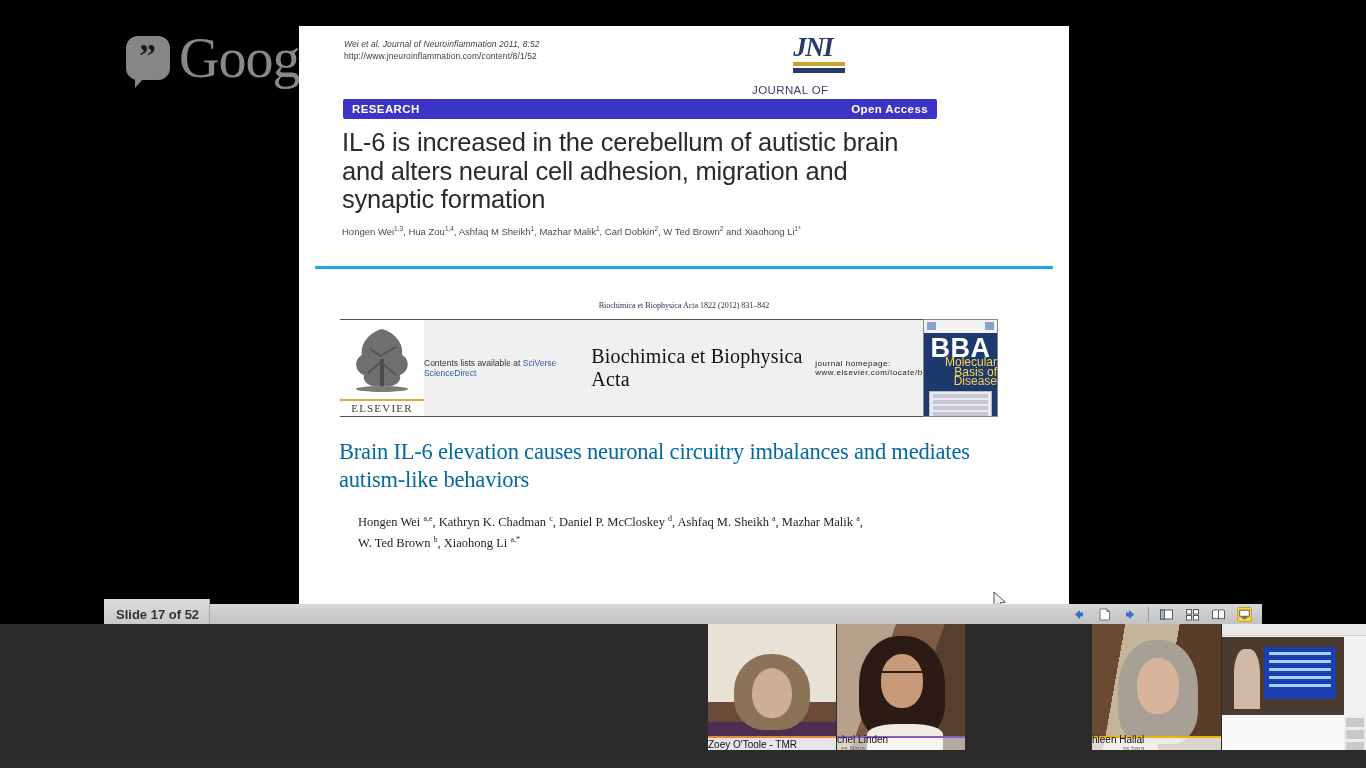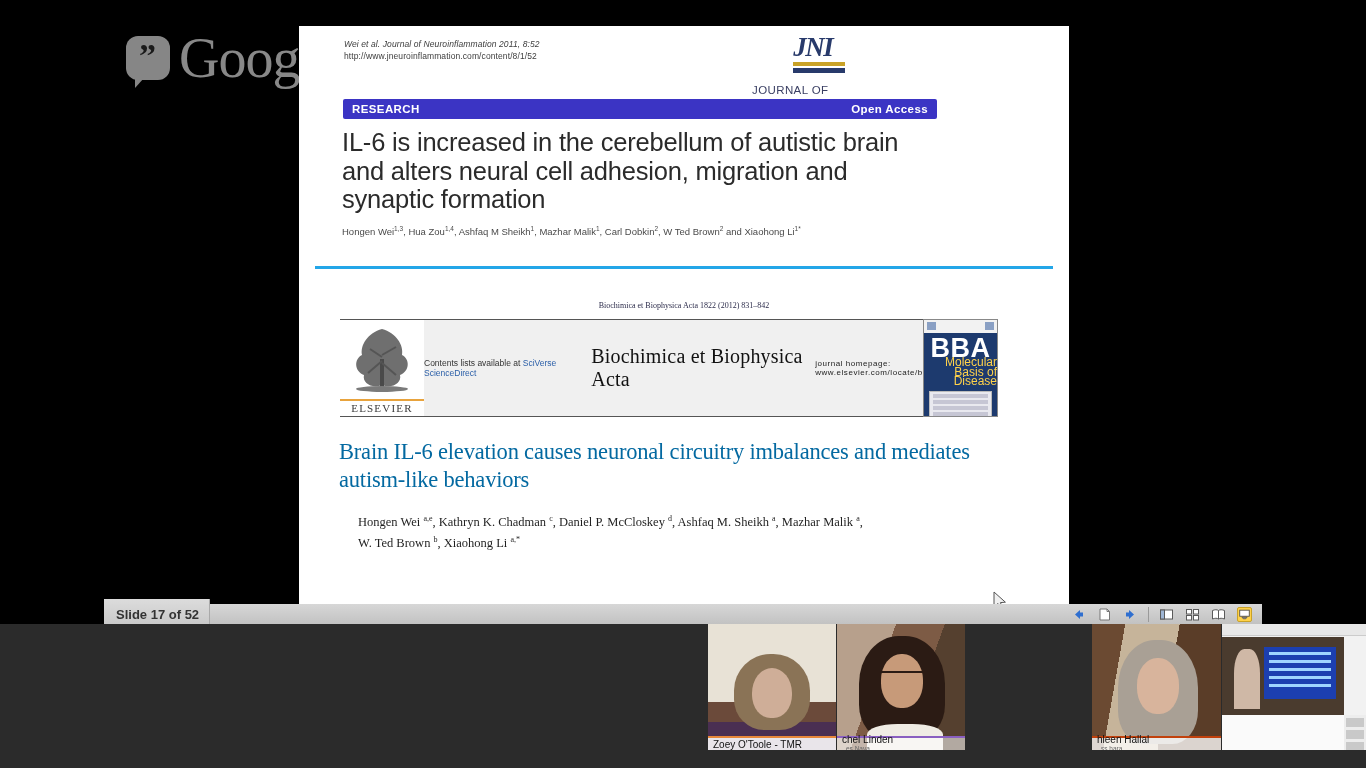--- a/index.html
+++ b/index.html
@@ -175,25 +175,25 @@
   .tb-sep { width:1px; height:15px; background:#9a9a9a; }
   .tb-btn { width:15px; height:15px; display:flex; align-items:center; justify-content:center; }
   .tb-btn.active { background:#ffd24a; border:1px solid #c9a227; border-radius:2px; }
 
   
   .filmstrip { position:absolute; left:0; top:624px; width:1366px; height:144px; background:#2b2b2b; }
   .tile { position:absolute; top:0; height:126px; overflow:hidden; }
   .tile .namebar {
     position:absolute; left:0; bottom:0; height:14px; width:100%;
     background:rgba(255,255,255,.88); color:#111; font-size:10px;
-    display:flex; align-items:center; padding-left:5px; white-space:nowrap;
+    display:flex; align-items:center; white-space:nowrap;
   }
   .tile .namebar.accent-orange { border-top:2px solid #e8873a; }
   .tile .namebar.accent-purple { border-top:2px solid #8a5fc0; background:rgba(255,255,255,.55); }
-  .tile .namebar.accent-blue   { border-top:2px solid #c2410c; background:rgba(255,255,255,.78); }
+  .tile .namebar.accent-blue   { border-top:2px solid #eab308; background:rgba(255,255,255,.78);text-align:right; }
   .tile .namebar small { font-size:6.5px; color:#666; margin-left:4px; }
   .tile .namebar .stack { display:flex; flex-direction:column; line-height:9px; }
 
   .tile-1 { left:708px; width:128px; }
   .tile-2 { left:837px; width:128px; }
   .tile-3 { left:1092px; width:129px; }
   .tile-4 { left:1222px; width:144px; }
 
   
   .p1 { position:absolute; inset:0; background:

